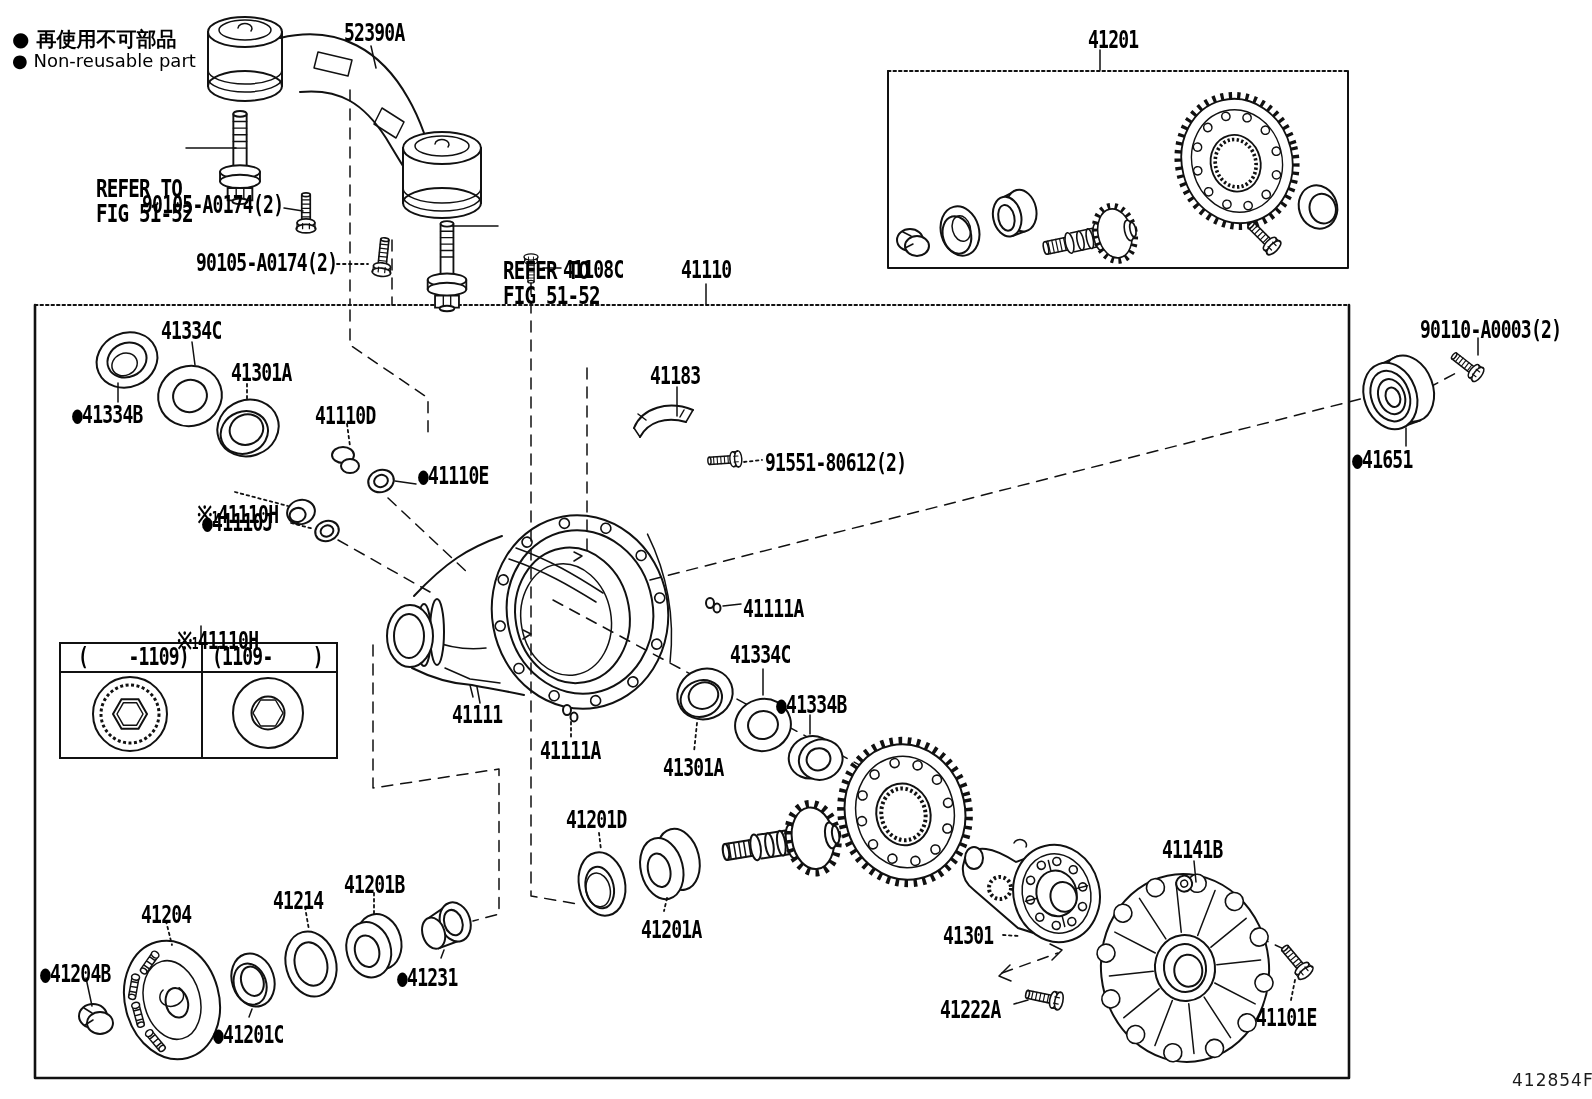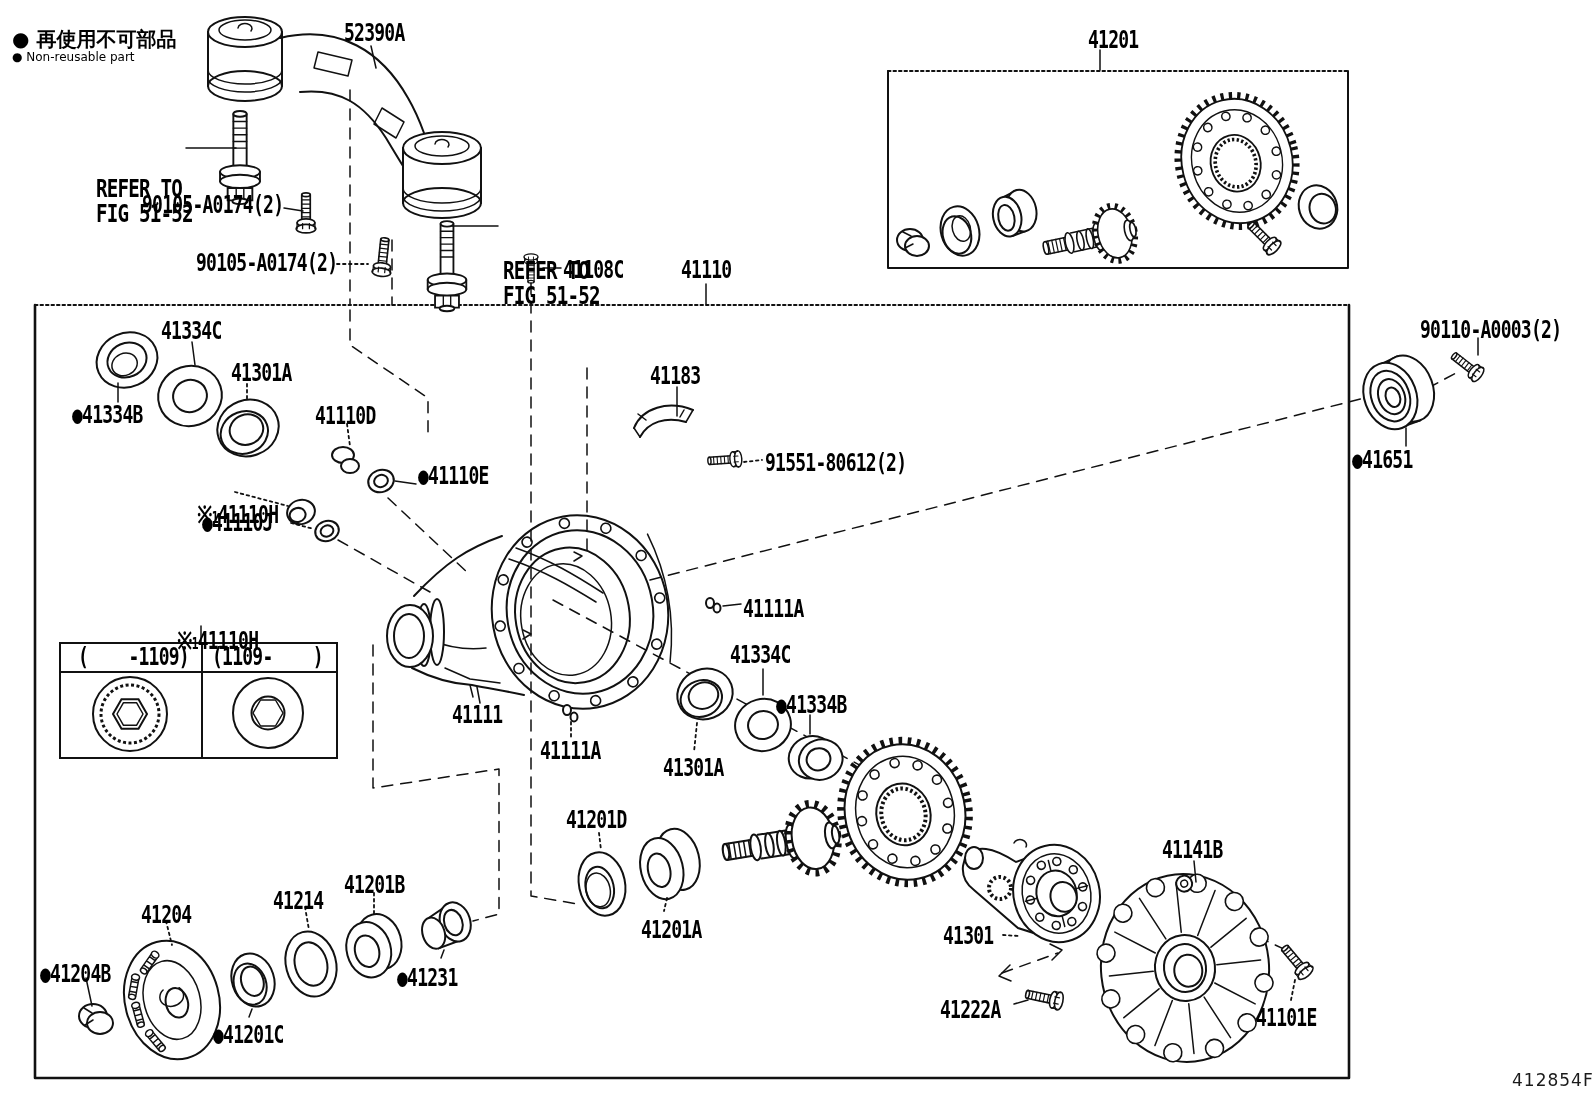--- a/index.html
+++ b/index.html
@@ -8,21 +8,21 @@
   .stage svg{position:absolute;left:0;top:0;}
   .lbl{position:absolute;font-family:"DejaVu Sans Mono",monospace;font-weight:bold;
        font-size:24px;line-height:22px;letter-spacing:-1px;white-space:pre;color:#000;
        transform:scaleX(.75);transform-origin:0 0;}
   .lbl .sub{font-size:15px;}
   .refer{line-height:25px;transform:scaleX(.8);}
   .refer span{display:block;}
   .legend-jp{position:absolute;font-family:"DejaVu Sans",sans-serif;font-weight:bold;
        font-size:20px;white-space:pre;color:#000;}
   .legend-en{position:absolute;font-family:"DejaVu Sans",sans-serif;font-weight:normal;
-       font-size:12px;white-space:pre;color:#000;}
+       font-size:18px;white-space:pre;color:#000;}
   .figcode{position:absolute;font-family:"DejaVu Sans",sans-serif;font-weight:normal;
        font-size:17px;letter-spacing:1px;color:#1a1a1a;margin-left:12px;}
   .ln{fill:none;stroke:#111;stroke-width:2;stroke-linecap:round;stroke-linejoin:round;}
   .fw{fill:#fff;stroke:#111;stroke-width:2;}
   .thin{stroke-width:1.5;}
   .dash{stroke-dasharray:11 8;}
   .dot{stroke-dasharray:2.5 3.5;stroke-width:1.8;}
   .teeth{fill:none;stroke:#111;stroke-width:9;stroke-dasharray:3.5 5.5;}
   .spl{fill:none;stroke:#111;stroke-width:4;stroke-dasharray:2.5 2.5;}
   .hole{fill:#fff;stroke:#111;stroke-width:1.6;}

